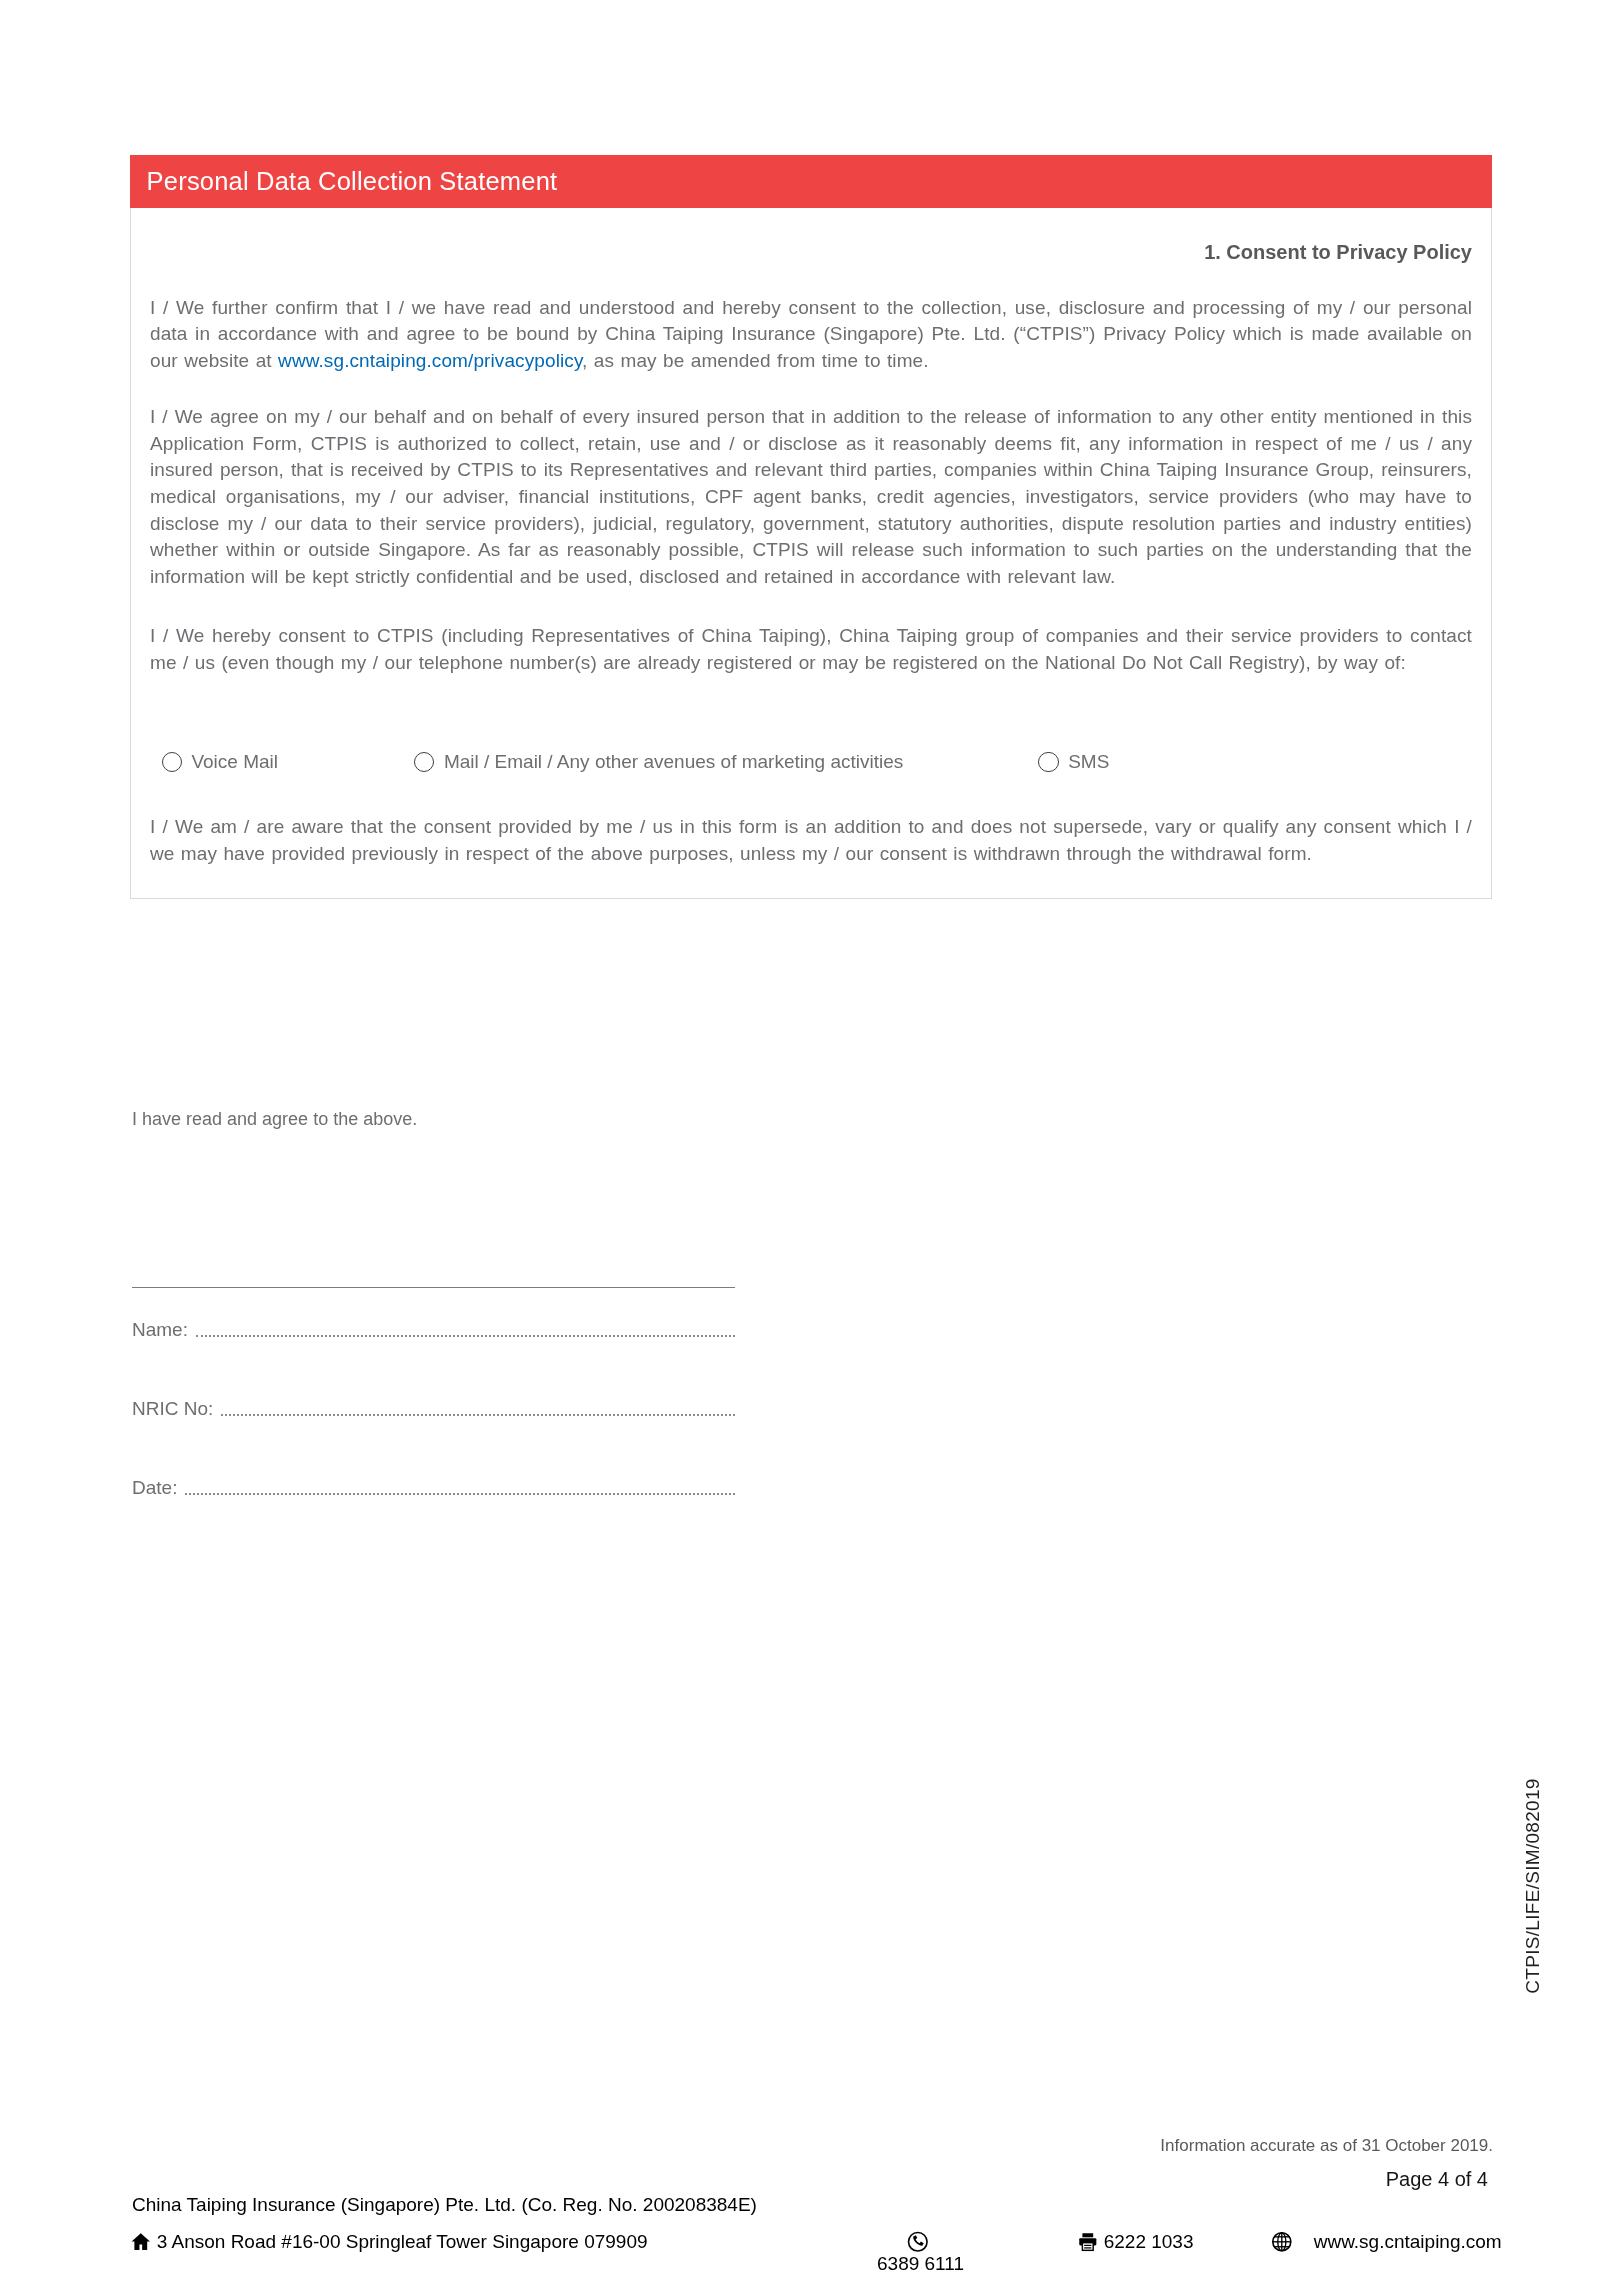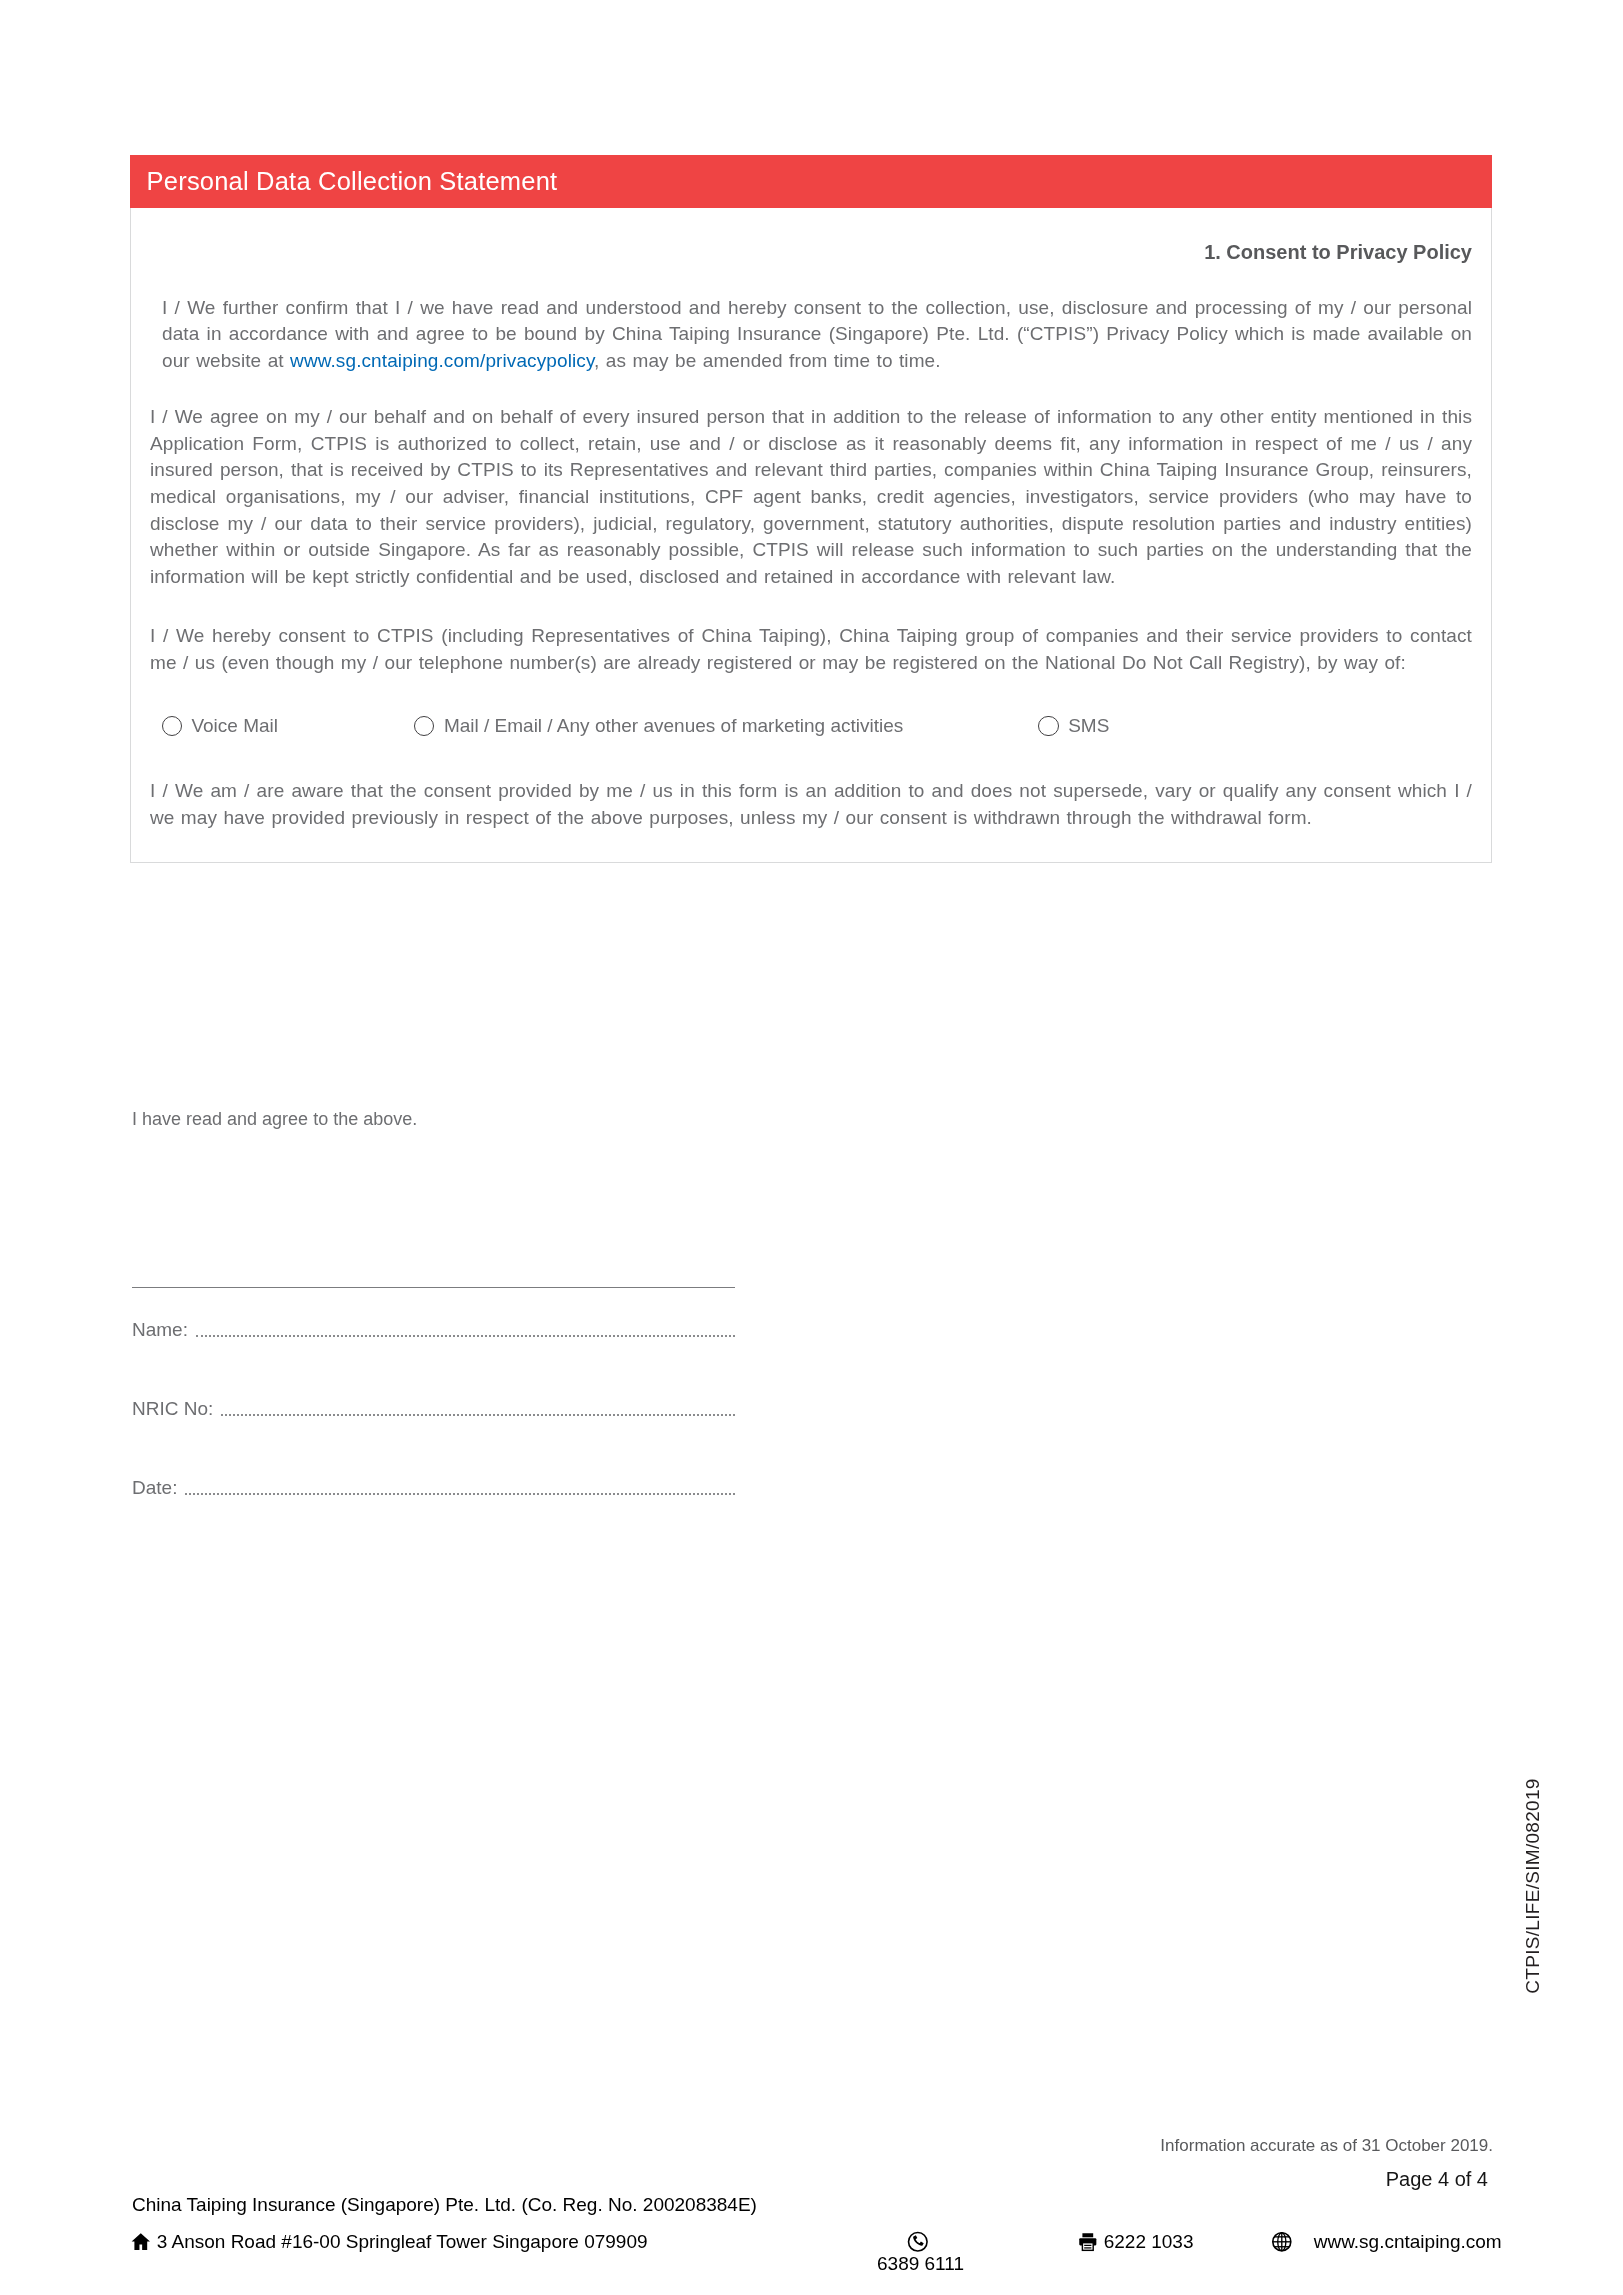--- a/index.html
+++ b/index.html
@@ -13,27 +13,27 @@
     background:#ef4444; height:53px; display:flex; align-items:center;
     padding-left:16.6px; color:#ffffff; font-size:25.5px; letter-spacing:0.2px;
   }
   .box-body {
     border:1.3px solid #d9dadb; border-top:none;
     padding:18px 19px 31px 19px; font-size:19px; line-height:1.4;
   }
   .sec-heading { color:#58595b; font-weight:bold; font-size:20px; margin-top:11.5px;text-align:right; }
   .sec-heading .note { font-weight:normal; font-size:15.3px; color:#6d6e71; }
   .box-body p { text-align:justify; letter-spacing:0.1px; word-spacing:1px; }
-  .p-gap-1 { margin-top:29px;margin-left:12px; }
+  .p-gap-1 { margin-top:29px; }
   .p-gap-2 { margin-top:30px; }
   .h-gap   { margin-top:56px; }
   .p-gap-3 { margin-top:33px; }
   .p-gap-4 { margin-top:39px; }
   .link { color:#0069b5; text-decoration:none; cursor:pointer; }
-  .radio-row { margin-top:36px; display:flex; }
+  .radio-row { margin-top:72px; display:flex; }
   .radio-opt { display:flex; align-items:center; }
   .radio-circle {
     width:20.4px; height:20.4px; border:1.9px solid #414042; border-radius:50%;
     background:#fff; margin-right:9.5px; flex:0 0 auto; display:inline-block;
   }
   .opt-1 { margin-left:11.5px; }
   .opt-2 { margin-left:136px; }
   .opt-3 { margin-left:135px; }
   .ack { position:absolute; left:132px; top:1109px; font-size:18px; color:#6d6e71; }
   .sig-line { position:absolute; left:132px; top:1287px; width:603px; height:0; border-bottom:1.9px solid #7b7c7f; }

